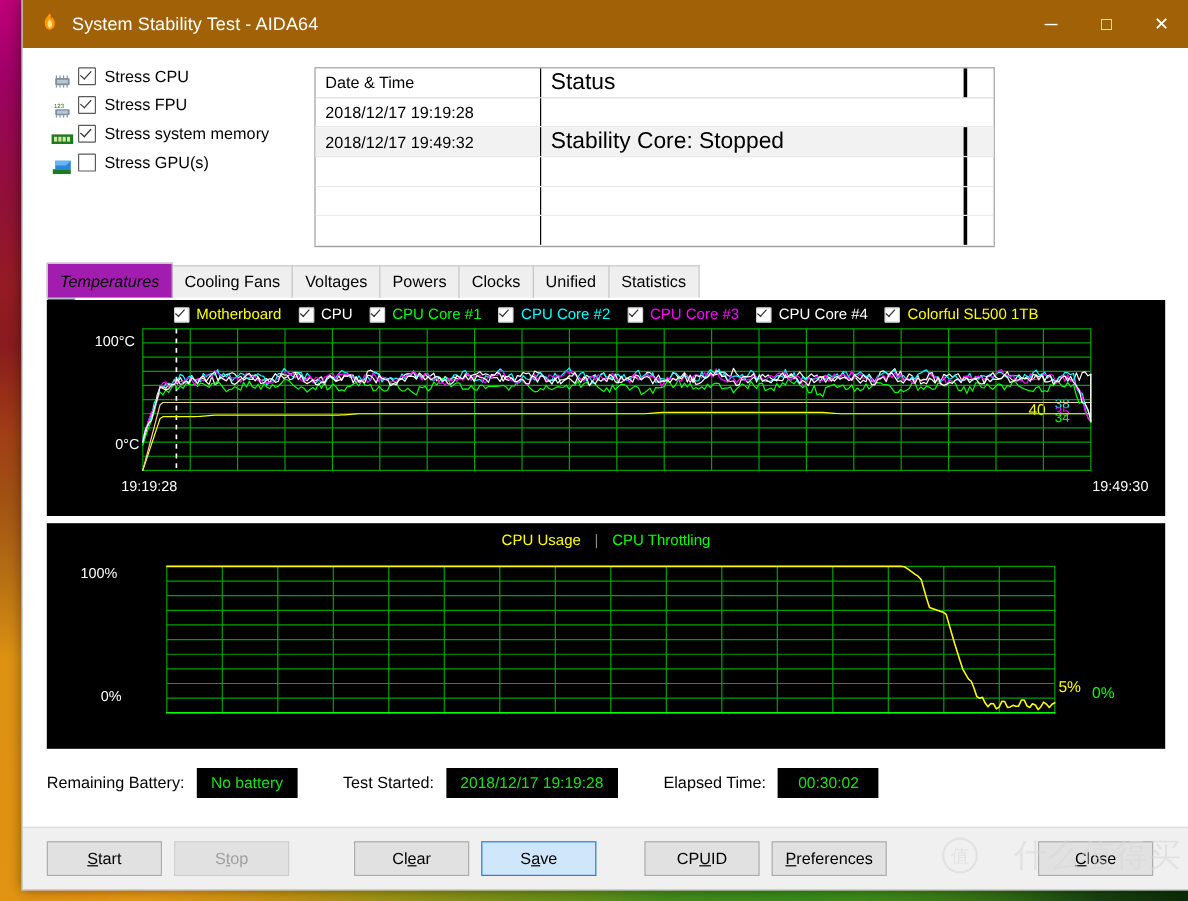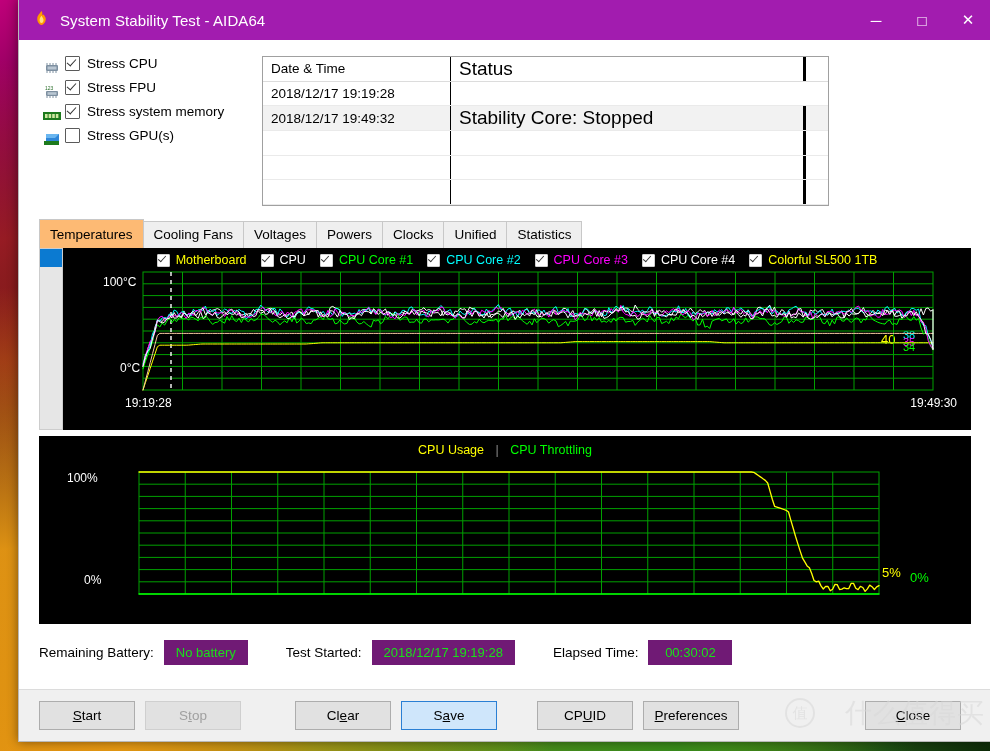--- a/index.html
+++ b/index.html
@@ -26,21 +26,21 @@
 
   
   #window{
     position:absolute;left:18px;top:0;width:972px;height:741px;
     background:#f0f0f0;
     border:1px solid #b9b9b9;border-top:none;
     box-shadow:0 0 10px rgba(0,0,0,.45);
     display:flex;flex-direction:column;
   }
   #titlebar{
-    height:40px;background:#a21caf;color:#fff;
+    height:40px;background:#a16207;color:#fff;
     display:flex;align-items:center;flex:0 0 auto;
   }
   #titlebar .flame{margin-left:14px;margin-right:10px;font-size:17px;line-height:1;}
   #titlebar .title{font-size:15px;letter-spacing:.1px;}
   #titlebar .spacer{flex:1 1 auto;}
   .wbtn{
     width:46px;height:40px;display:flex;align-items:center;justify-content:center;
     color:#fff;font-size:15px;
   }
 
@@ -71,25 +71,25 @@
   .log-c1{width:188px;flex:0 0 auto;padding-left:8px;font-size:13.5px;border-right:1px solid #000000;height:100%;display:flex;align-items:center;box-sizing:border-box;}
   .log-c2{flex:1 1 auto;padding-left:8px;font-size:19px;border-right:3px solid #000000;height:100%;display:flex;align-items:center;box-sizing:border-box;}
   .log-c3{width:22px;flex:0 0 auto;height:100%;}
 
   
   #tabs{display:flex;align-items:flex-end;height:28px;margin-top:14px;font-size:13.5px;}
   .tab{
     padding:5px 10px 6px;border:1px solid #c8c8c8;background:#efefef;color:#000;
     margin-right:-1px;border-bottom:none;white-space:nowrap;
   }
-  .tab.active{background:#fdba74;border-color:#c8c8c8;position:relative;z-index:2;padding-top:7px;}
+  .tab.active{background:#a21caf;border-color:#c8c8c8;position:relative;z-index:2;padding-top:7px;font-style:italic;}
 
   
   #graphWrap{flex:1 1 auto;display:flex;flex-direction:column;margin-top:0;}
-  #tempPanel{display:flex;height:182px;}
+  #tempPanel{display:flex;height:182px;flex-direction:column;}
   #tempScroll{
     width:24px;flex:0 0 auto;background:#e6e6e6;border:1px solid #cdcdcd;box-sizing:border-box;
     position:relative;
   }
   #tempThumb{position:absolute;left:0;top:0;width:100%;height:18px;background:#0b7ad1;}
   #tempGraph{flex:1 1 auto;background:#000;position:relative;overflow:hidden;}
 
   .legend{position:absolute;left:0;right:0;top:5px;display:flex;justify-content:center;gap:14px;font-size:12.5px;}
   .legend .item{display:flex;align-items:center;gap:4px;white-space:nowrap;}
   .legend .chk{width:11px;height:11px;border:1px solid #cfcfcf;background:#fff;margin-right:2px;}
@@ -97,21 +97,21 @@
 
   .axlabel{position:absolute;color:#fff;font-size:12px;font-family:"Liberation Sans",sans-serif;}
 
   #usagePanel{height:188px;background:#000;position:relative;margin-top:6px;overflow:hidden;}
   .usage-legend{position:absolute;left:0;right:0;top:7px;text-align:center;font-size:12.5px;}
 
   
   #statusRow{display:flex;align-items:center;height:40px;margin-top:8px;font-size:13.5px;}
   .status-label{color:#000;margin-right:10px;}
   .status-val{
-    background:#701a75;color:#19e019;font-size:13px;padding:5px 12px;
+    background:#000000;color:#19e019;font-size:13px;padding:5px 12px;
     display:inline-block;min-width:60px;text-align:center;
   }
   .gap{width:38px;flex:0 0 auto;}
 
   
   #btnBar{
     height:52px;flex:0 0 auto;background:#f0f0f0;border-top:1px solid #dcdcdc;
     display:flex;align-items:center;padding:0 20px;box-sizing:border-box;position:relative;
   }
   .btn{

